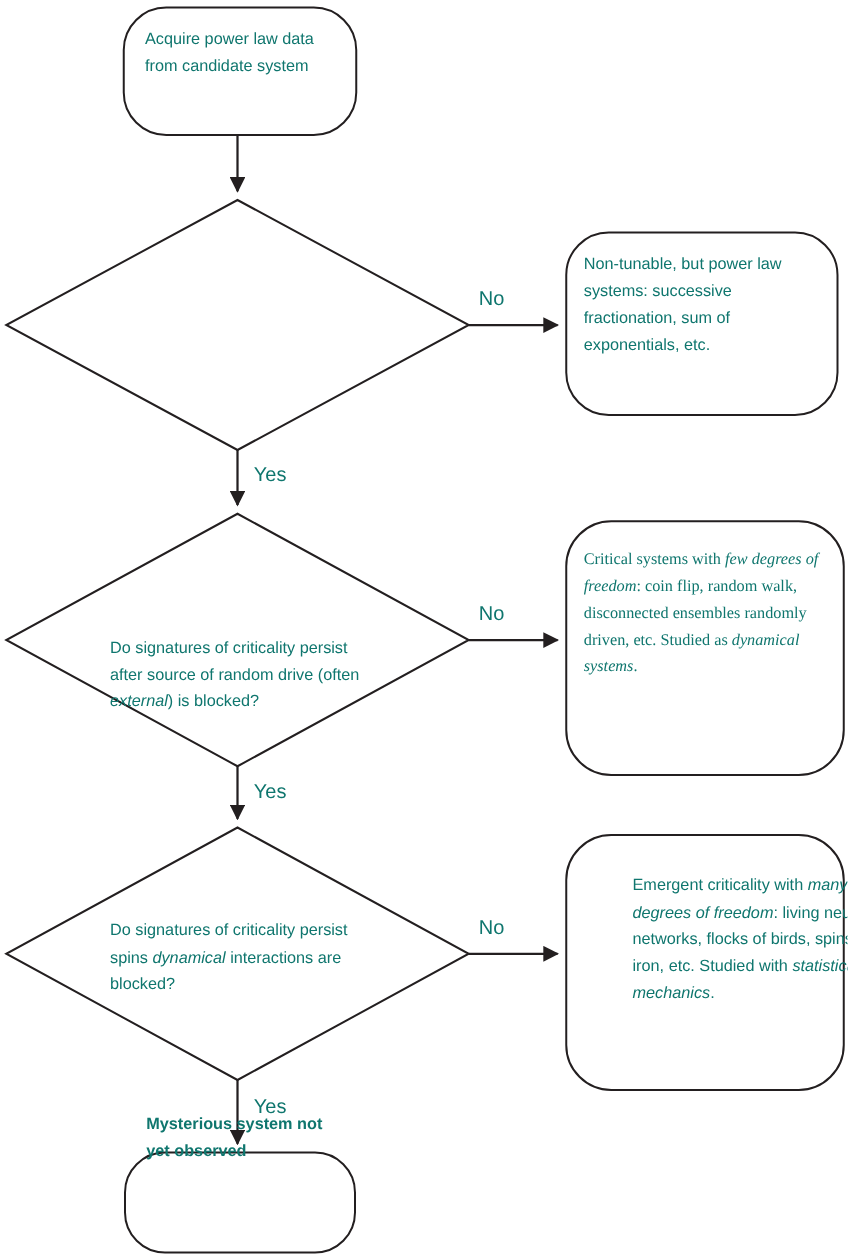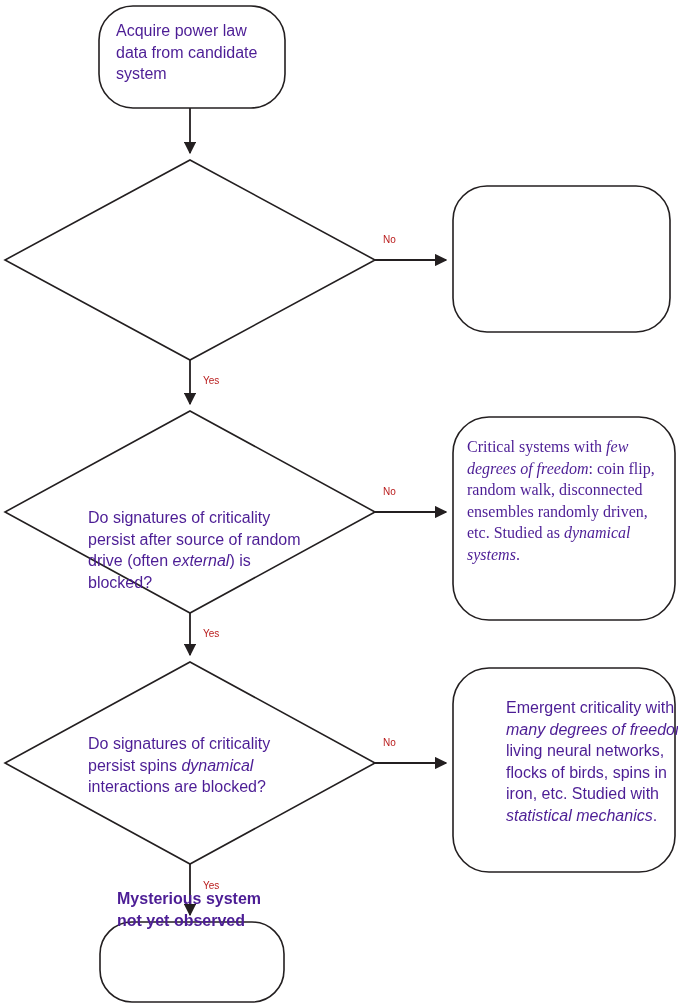--- a/index.html
+++ b/index.html
@@ -36,31 +36,31 @@
     stroke: #231f20;
     stroke-width: 1.8;
     fill: none;
   }
   .arrow-head {
     fill: #231f20;
   }
   .node-text {
     position: absolute;
     font-family: "Liberation Sans", sans-serif;
-    font-size: 16px;
+    font-size: 13px;
     line-height: 21.5px;
-    color: #4c1d95;
+    color: #0f766e;
     white-space: pre-wrap;
   }
   .edge-label {
     position: absolute;
     font-family: "Liberation Sans", sans-serif;
-    font-size: 10px;
+    font-size: 16px;
     line-height: 18px;
-    color: #b91c1c;
+    color: #0f766e;
   }
   .ital { font-style: italic; }
 </style>
 </head>
 <body>
 
 <div id="flowchart-root">
 
   <svg class="chart-canvas" viewBox="0 0 678 1005">
     <defs>
@@ -96,20 +96,21 @@
     <line x1="190" y1="613" x2="190" y2="655" class="connector-line" marker-end="url(#arrow)"></line>
 
     <line x1="375" y1="763" x2="446" y2="763" class="connector-line" marker-end="url(#arrow)"></line>
 
     <line x1="190" y1="864" x2="190" y2="915" class="connector-line" marker-end="url(#arrow)"></line>
   </svg>
 
   <div class="node-text" style="left:116px; top:20px; width:160px;">Acquire power law data from candidate system</div>
 
 
+  <div class="node-text" style="left:467px; top:200px; width:192px;">Non-tunable, but power law systems: successive fractionation, sum of exponentials, etc.</div>
 
   <div class="node-text" style="left:88px; top:470px; width:215px;margin-top:37px;"><span>Do signatures of criticality persist after source of random drive (often </span><span class="ital">external</span><span>) is blocked?</span></div>
 
   <div class="node-text" style="left:467px; top:436px; width:192px;font-family:Liberation Serif, serif;"><span>Critical systems with </span><span class="ital">few degrees of freedom</span><span>: coin flip, random walk, disconnected ensembles randomly driven, etc. Studied as </span><span class="ital">dynamical systems</span><span>.</span></div>
 
   <div class="node-text" style="left:88px; top:733px; width:217px;"><span>Do signatures of criticality persist spins </span><span class="ital">dynamical</span><span> interactions are blocked?</span></div>
 
   <div class="node-text" style="left:467px; top:697px; width:192px;margin-left:39px;"><span>Emergent criticality with </span><span class="ital">many degrees of freedom</span><span>: living neural networks, flocks of birds, spins in iron, etc. Studied with </span><span class="ital">statistical mechanics</span><span>.</span></div>
 
   <div class="node-text" style="left:117px; top:888px; width:160px;font-weight:bold;">Mysterious system not yet observed</div>

